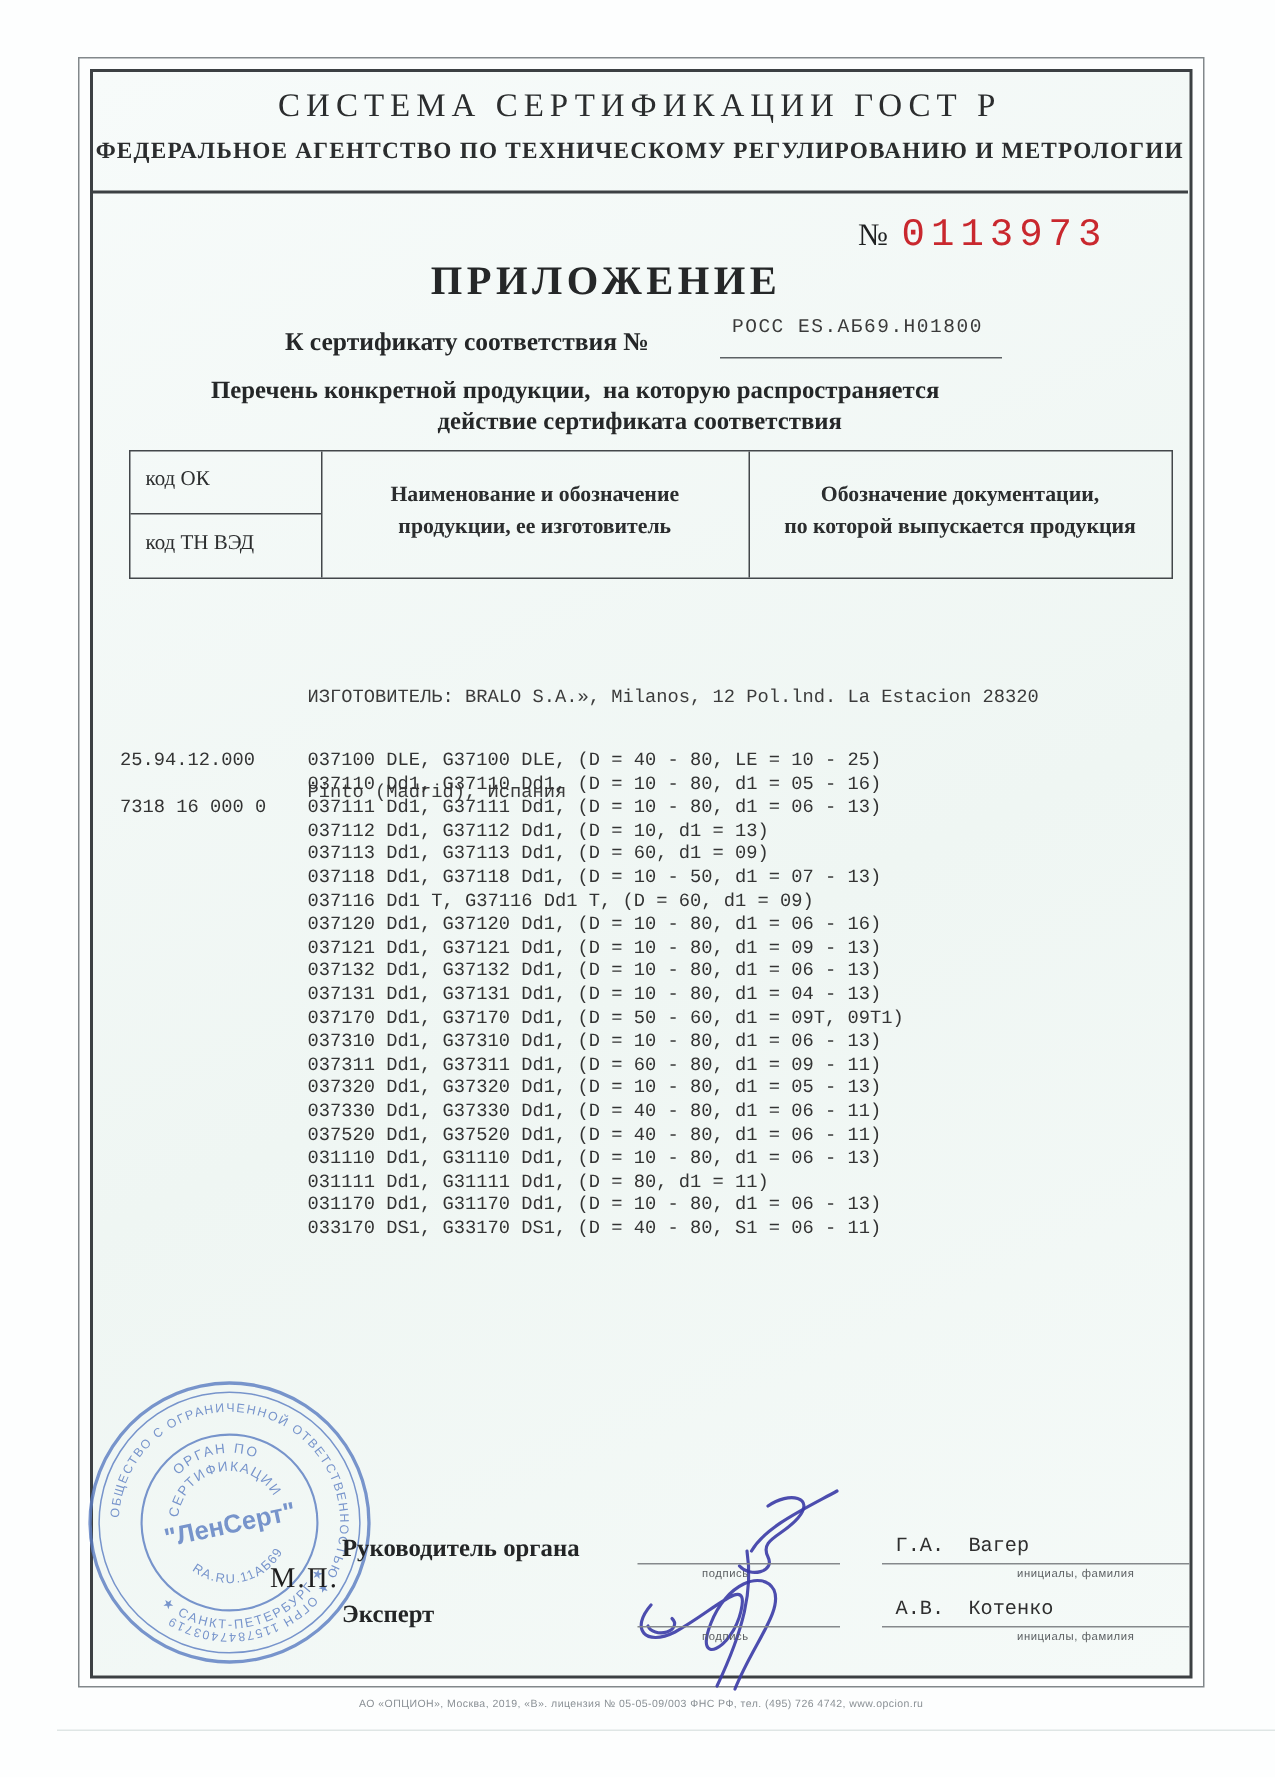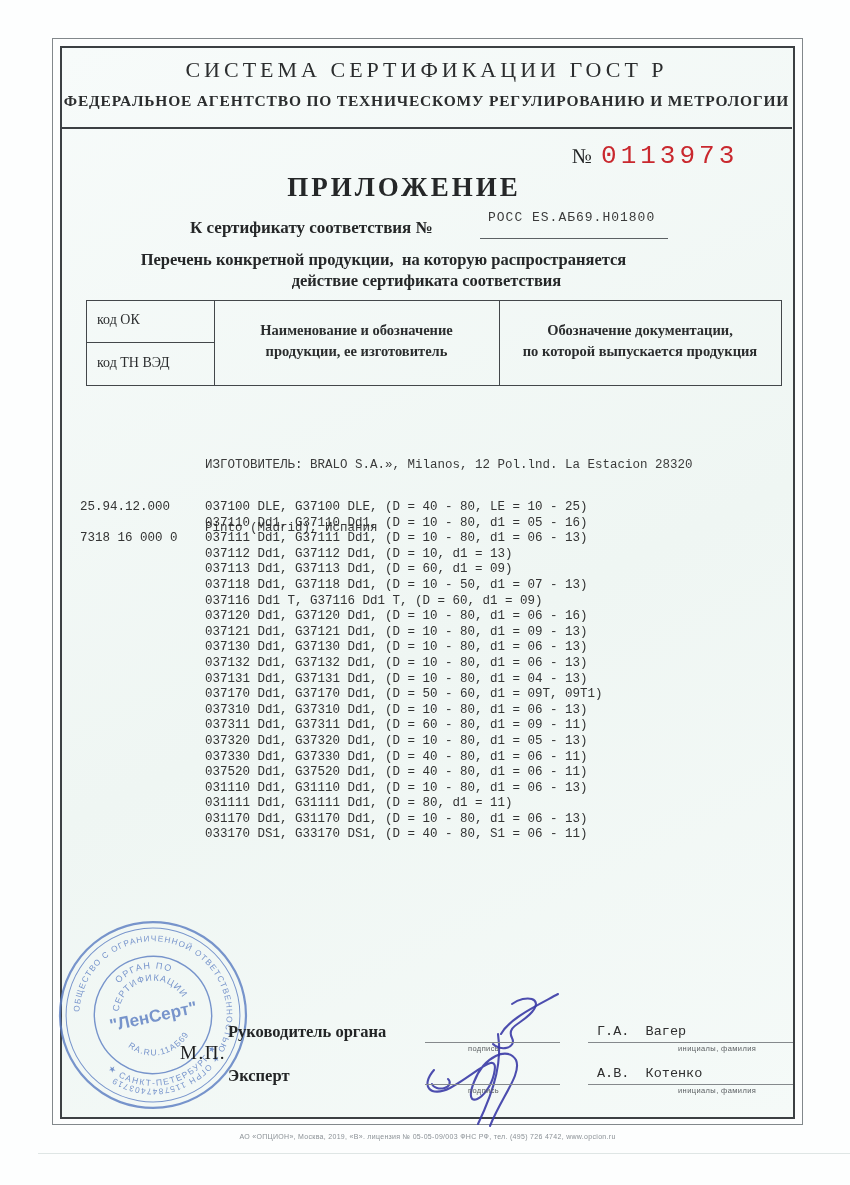--- a/index.html
+++ b/index.html
@@ -149,24 +149,20 @@
       <div class="product-row">
         <span class="pcode"></span>
         <span class="ptext">037120 Dd1, G37120 Dd1, (D = 10 - 80, d1 = 06 - 16)</span>
       </div>
 
       <div class="product-row">
         <span class="pcode"></span>
         <span class="ptext">037121 Dd1, G37121 Dd1, (D = 10 - 80, d1 = 09 - 13)</span>
       </div>
 
-      <div class="product-row">
-        <span class="pcode"></span>
-        <span class="ptext">037130 Dd1, G37130 Dd1, (D = 10 - 80, d1 = 06 - 13)</span>
-      </div>
 
       <div class="product-row">
         <span class="pcode"></span>
         <span class="ptext">037132 Dd1, G37132 Dd1, (D = 10 - 80, d1 = 06 - 13)</span>
       </div>
 
       <div class="product-row">
         <span class="pcode"></span>
         <span class="ptext">037131 Dd1, G37131 Dd1, (D = 10 - 80, d1 = 04 - 13)</span>
       </div>

